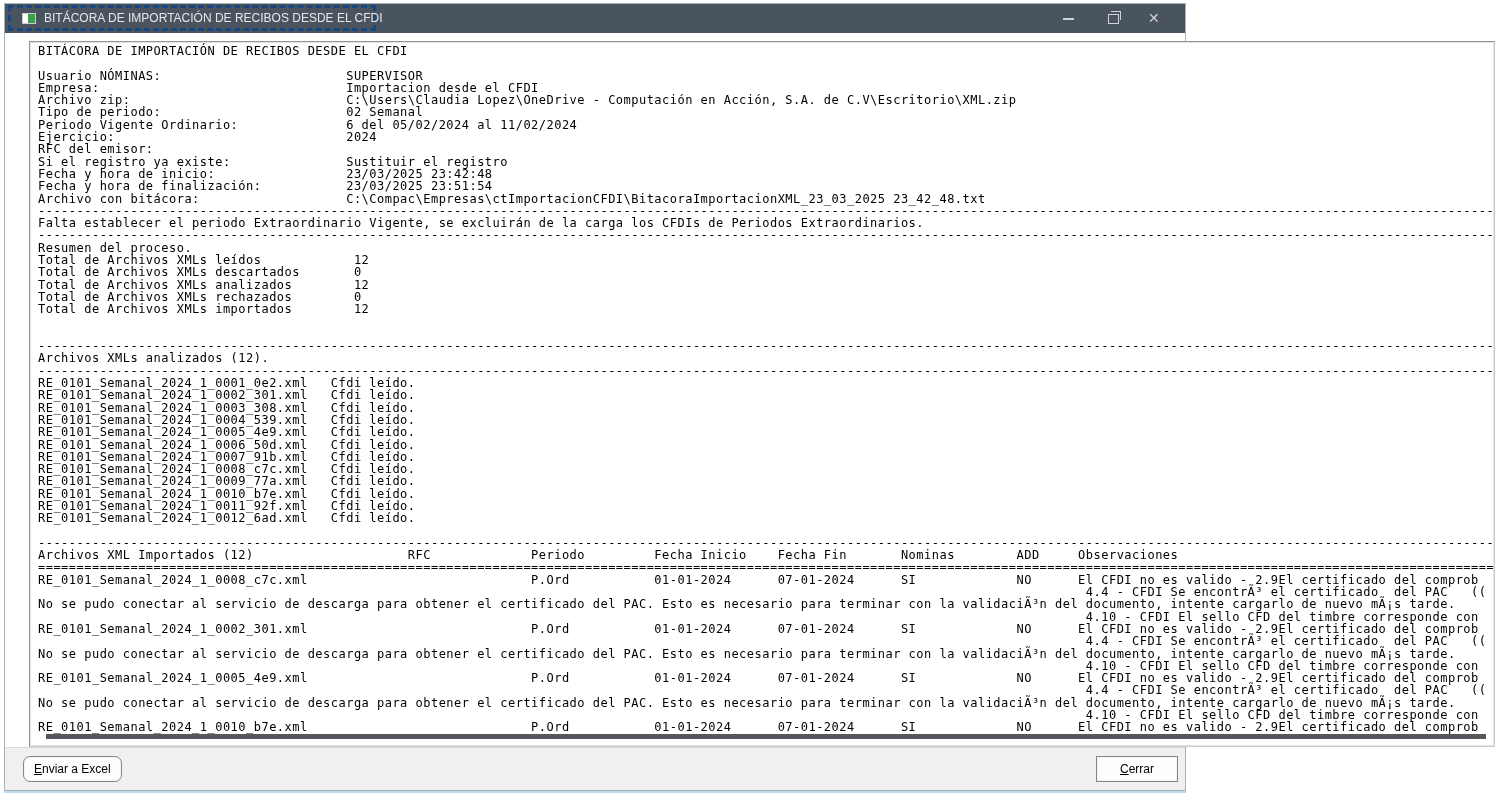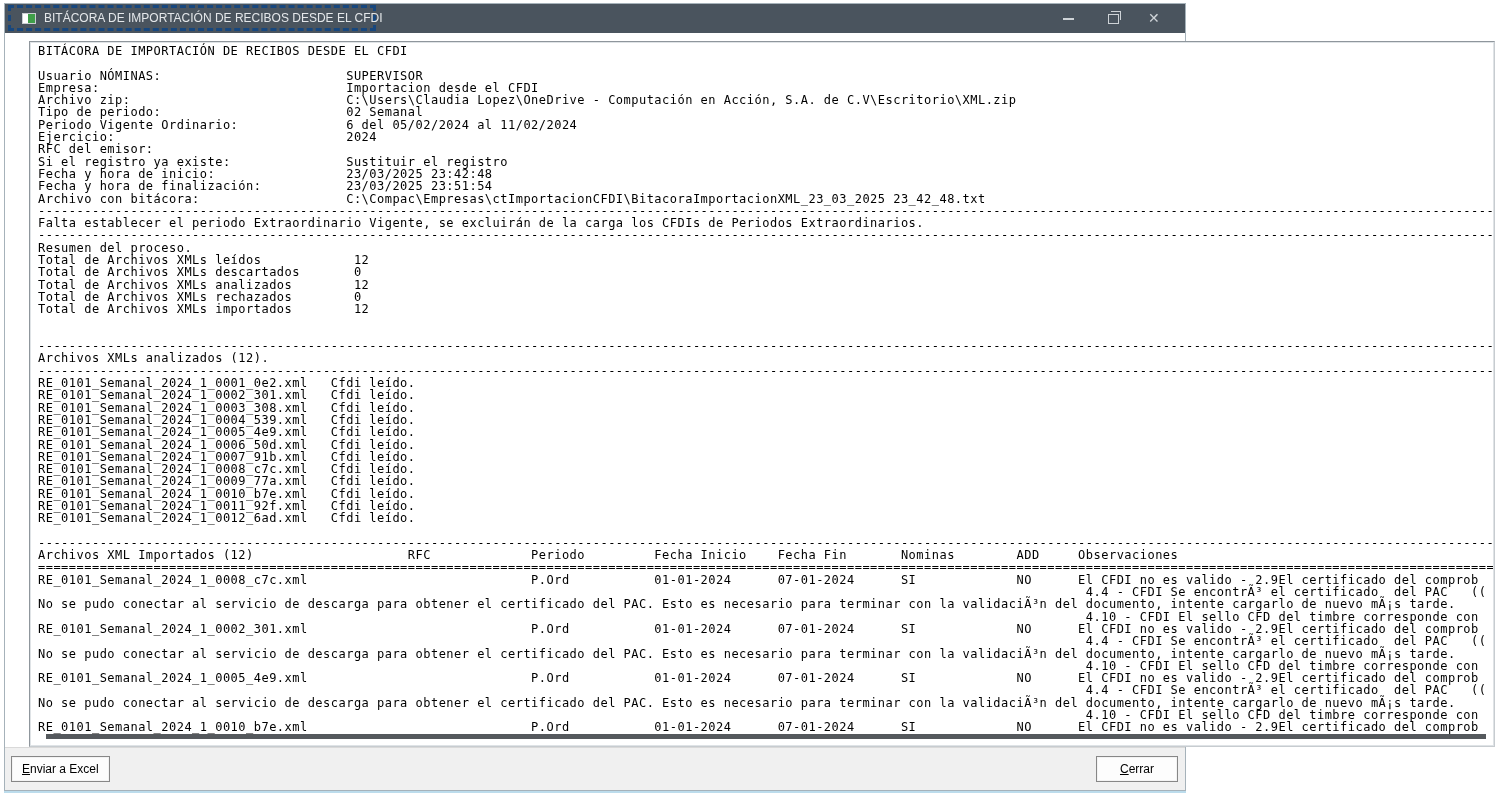--- a/index.html
+++ b/index.html
@@ -30,21 +30,21 @@
              border:1px solid #dfe3e6;pointer-events:none;}
   pre.log{margin:0;padding:3px 0 0 8px;font-family:"DejaVu Sans Mono",monospace;
           font-size:12px;line-height:12.3px;letter-spacing:0.48px;color:#000;white-space:pre;}
   .hscrollbar{position:absolute;left:16px;right:8px;bottom:7px;height:5px;background:#55595d;}
   
   .footer{position:absolute;left:0;right:0;bottom:0;height:42px;background:#f0f0f0;
           border-top:1px solid #d9d9d9;}
   .btn{position:absolute;top:8px;height:26px;background:#fdfdfd;border:1px solid #878787;
        font-family:"Liberation Sans",sans-serif;font-size:12px;color:#000;padding:0 10px;
        box-shadow:inset 0 0 0 1px #f3f3f3;cursor:default;}
-  .btn-export{left:6px;min-width:92px;}
+  .btn-export{left:18px;min-width:92px;border-radius:7px;}
   .btn-close{right:7px;min-width:82px;}
 </style>
 </head>
 <body>
 
 <div class="window">
 
   <div class="titlebar">
     <div class="title-annotation"></div>
     <div class="app-icon"></div>

